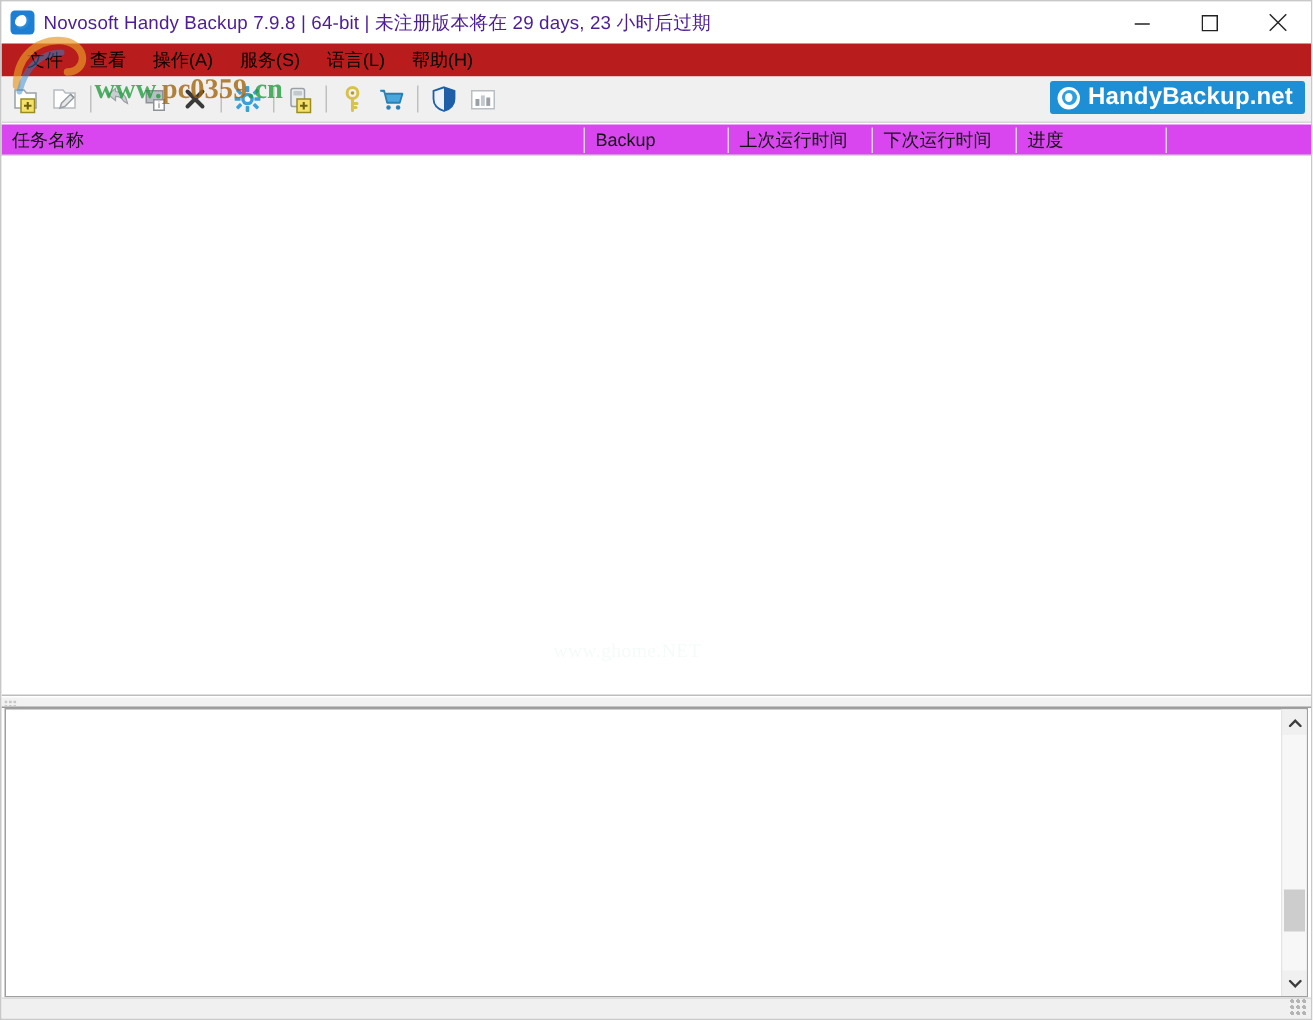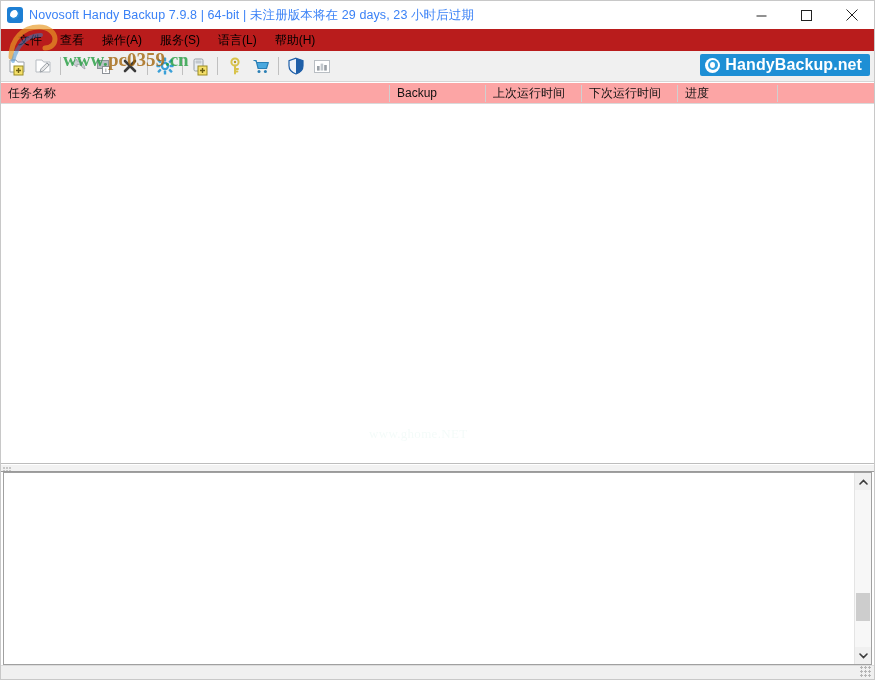--- a/index.html
+++ b/index.html
@@ -30,21 +30,21 @@
     background: #1d7fd4;
     position: relative; flex: 0 0 auto;
   }
   .title-icon::after {
     content: ""; position: absolute;
     left: 3px; top: 3px; width: 10px; height: 10px;
     border-radius: 50%;
     background: radial-gradient(circle at 35% 35%, #ffffff 0%, #ffffff 42%, #2f93e0 48%, #1062ae 100%);
   }
   .title-text {
-    font-size: 12.5px; color: #3b82f6; white-space: nowrap;
+    font-size: 12.5px; color: #4c1d95; white-space: nowrap;
     letter-spacing: 0.1px;
   }
   .winbtns {
     position: absolute; right: 0; top: 0; height: 28px;
     display: flex; align-items: stretch;
   }
   .winbtn {
     width: 45px; display: flex; align-items: center; justify-content: center;
     background: transparent;
   }
@@ -106,21 +106,21 @@
     background: #ffffff; z-index: 2;
   }
   .hb-logo-text {
     color: #ffffff; font-size: 16px; font-weight: bold;
     white-space: nowrap; letter-spacing: 0.1px;
   }
 
   
   .colheader {
     position: absolute; top: 82px; left: 0; right: 0; height: 21px;
-    background: #fca5a5;
+    background: #d946ef;
     border-bottom: 1px solid #d9d9d9;
     box-sizing: border-box;
   }
   .colcell {
     position: absolute; top: 0; height: 20px;
     font-size: 12px; color: #111111;
     display: flex; align-items: center;
     padding-left: 7px;
     box-sizing: border-box;
     white-space: nowrap;

